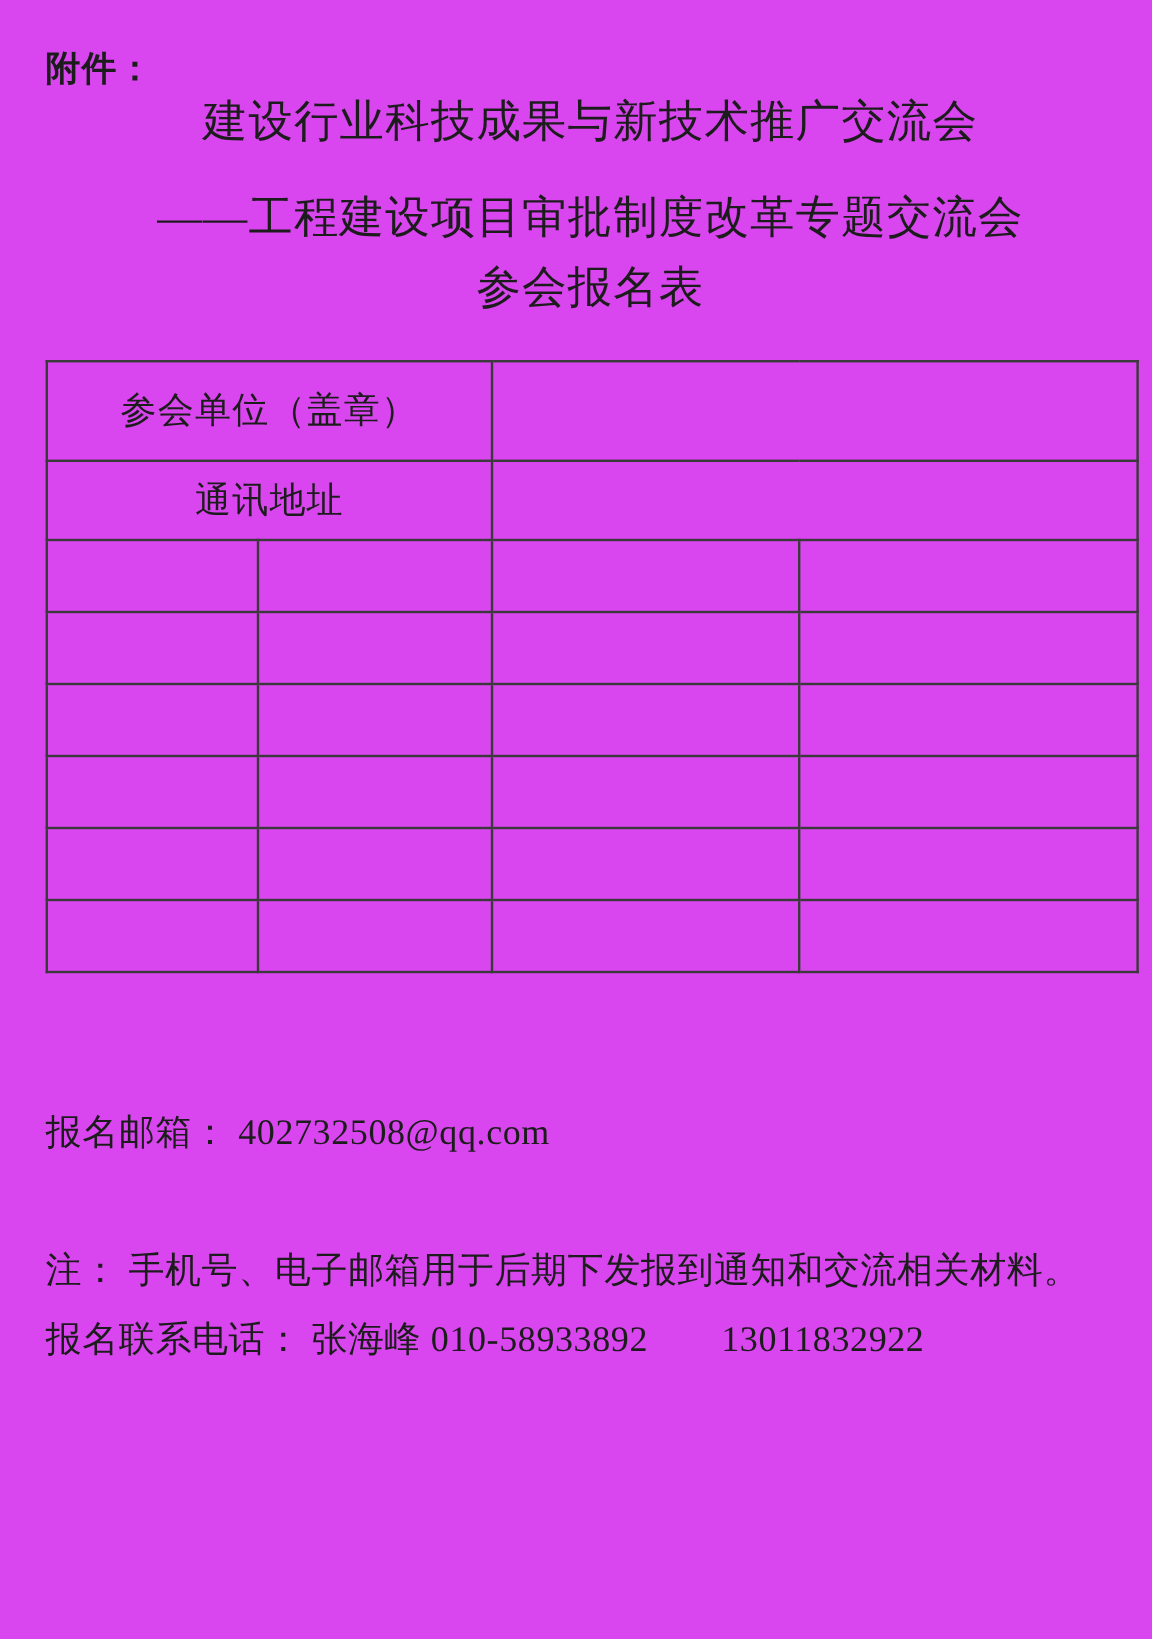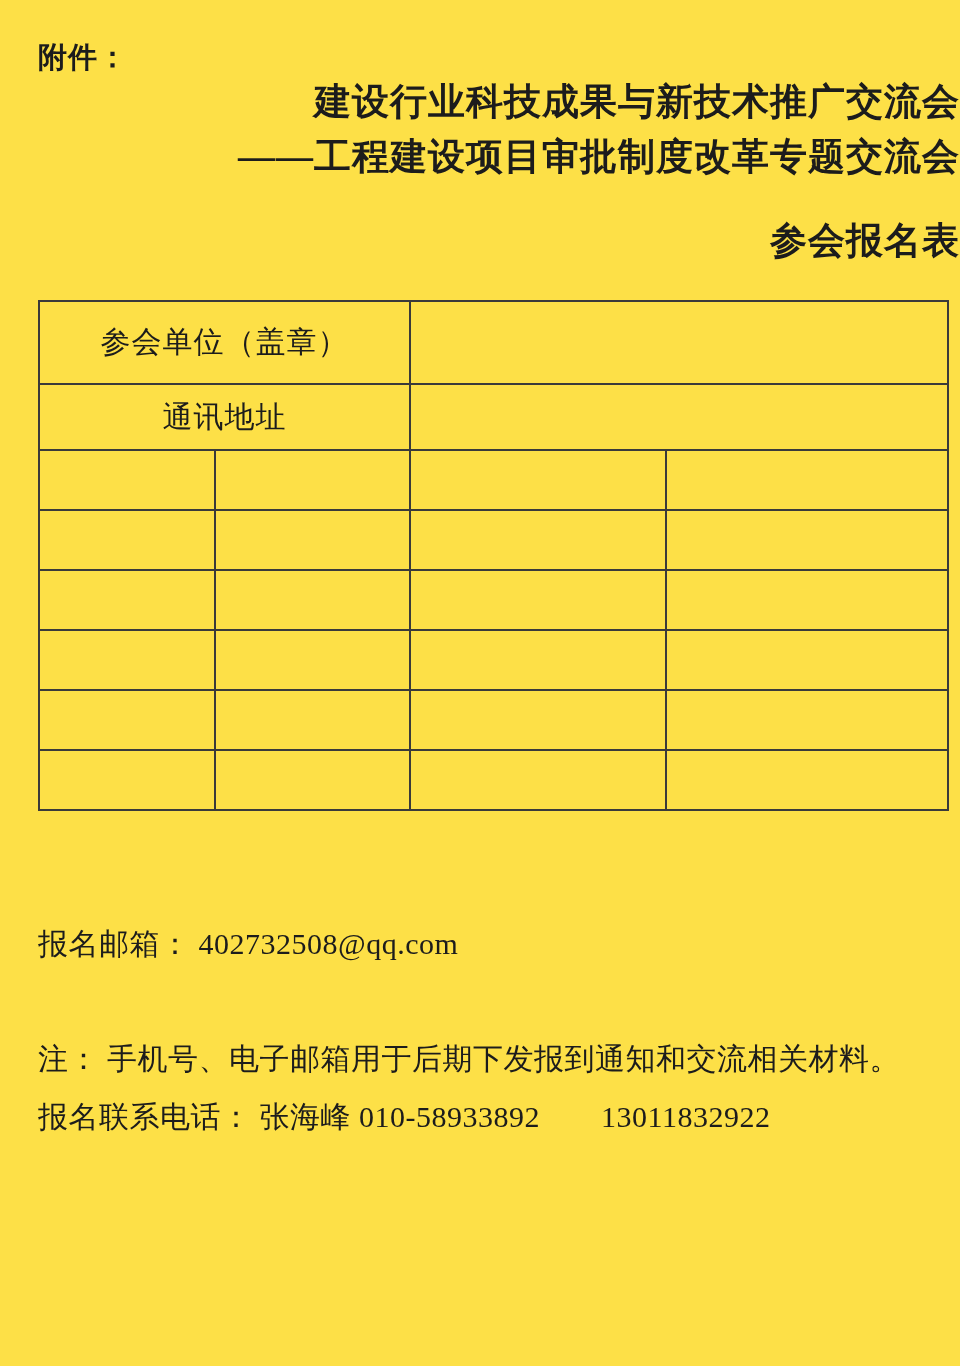--- a/index.html
+++ b/index.html
@@ -4,47 +4,47 @@
 <style>
   html, body {
     margin: 0;
     padding: 0;
     background: #e8e8e8;
   }
   .page {
     position: relative;
     width: 960px;
     height: 1366px;
-    background: #fde047;
+    background: #d946ef;
     overflow: hidden;
     font-family: "Liberation Serif", "DejaVu Serif", serif;
     color: #1c1c1c;
   }
   .attachment {
     position: absolute;
     left: 38px;
     top: 38px;
     font-family: "DejaVu Sans", "Liberation Sans", sans-serif;
     font-weight: 700;
     font-size: 29px;
     letter-spacing: 1px;
   }
   .title-line {
     position: absolute;
     left: 24px;
     right: 0;
-    text-align: right;
-    font-weight: 700;
+    text-align: center;
+    font-weight: 400;
     font-size: 37px;
     line-height: 44px;
     letter-spacing: 1px;
     white-space: pre;
   }
   .title-1 { top: 80px; }
-  .title-2 { top: 135px; }
+  .title-2 { top: 160px; }
   .title-3 { top: 219px; }
 
   table.reg-table {
     position: absolute;
     left: 38px;
     top: 300px;
     width: 909px;
     border-collapse: collapse;
     table-layout: fixed;
   }

